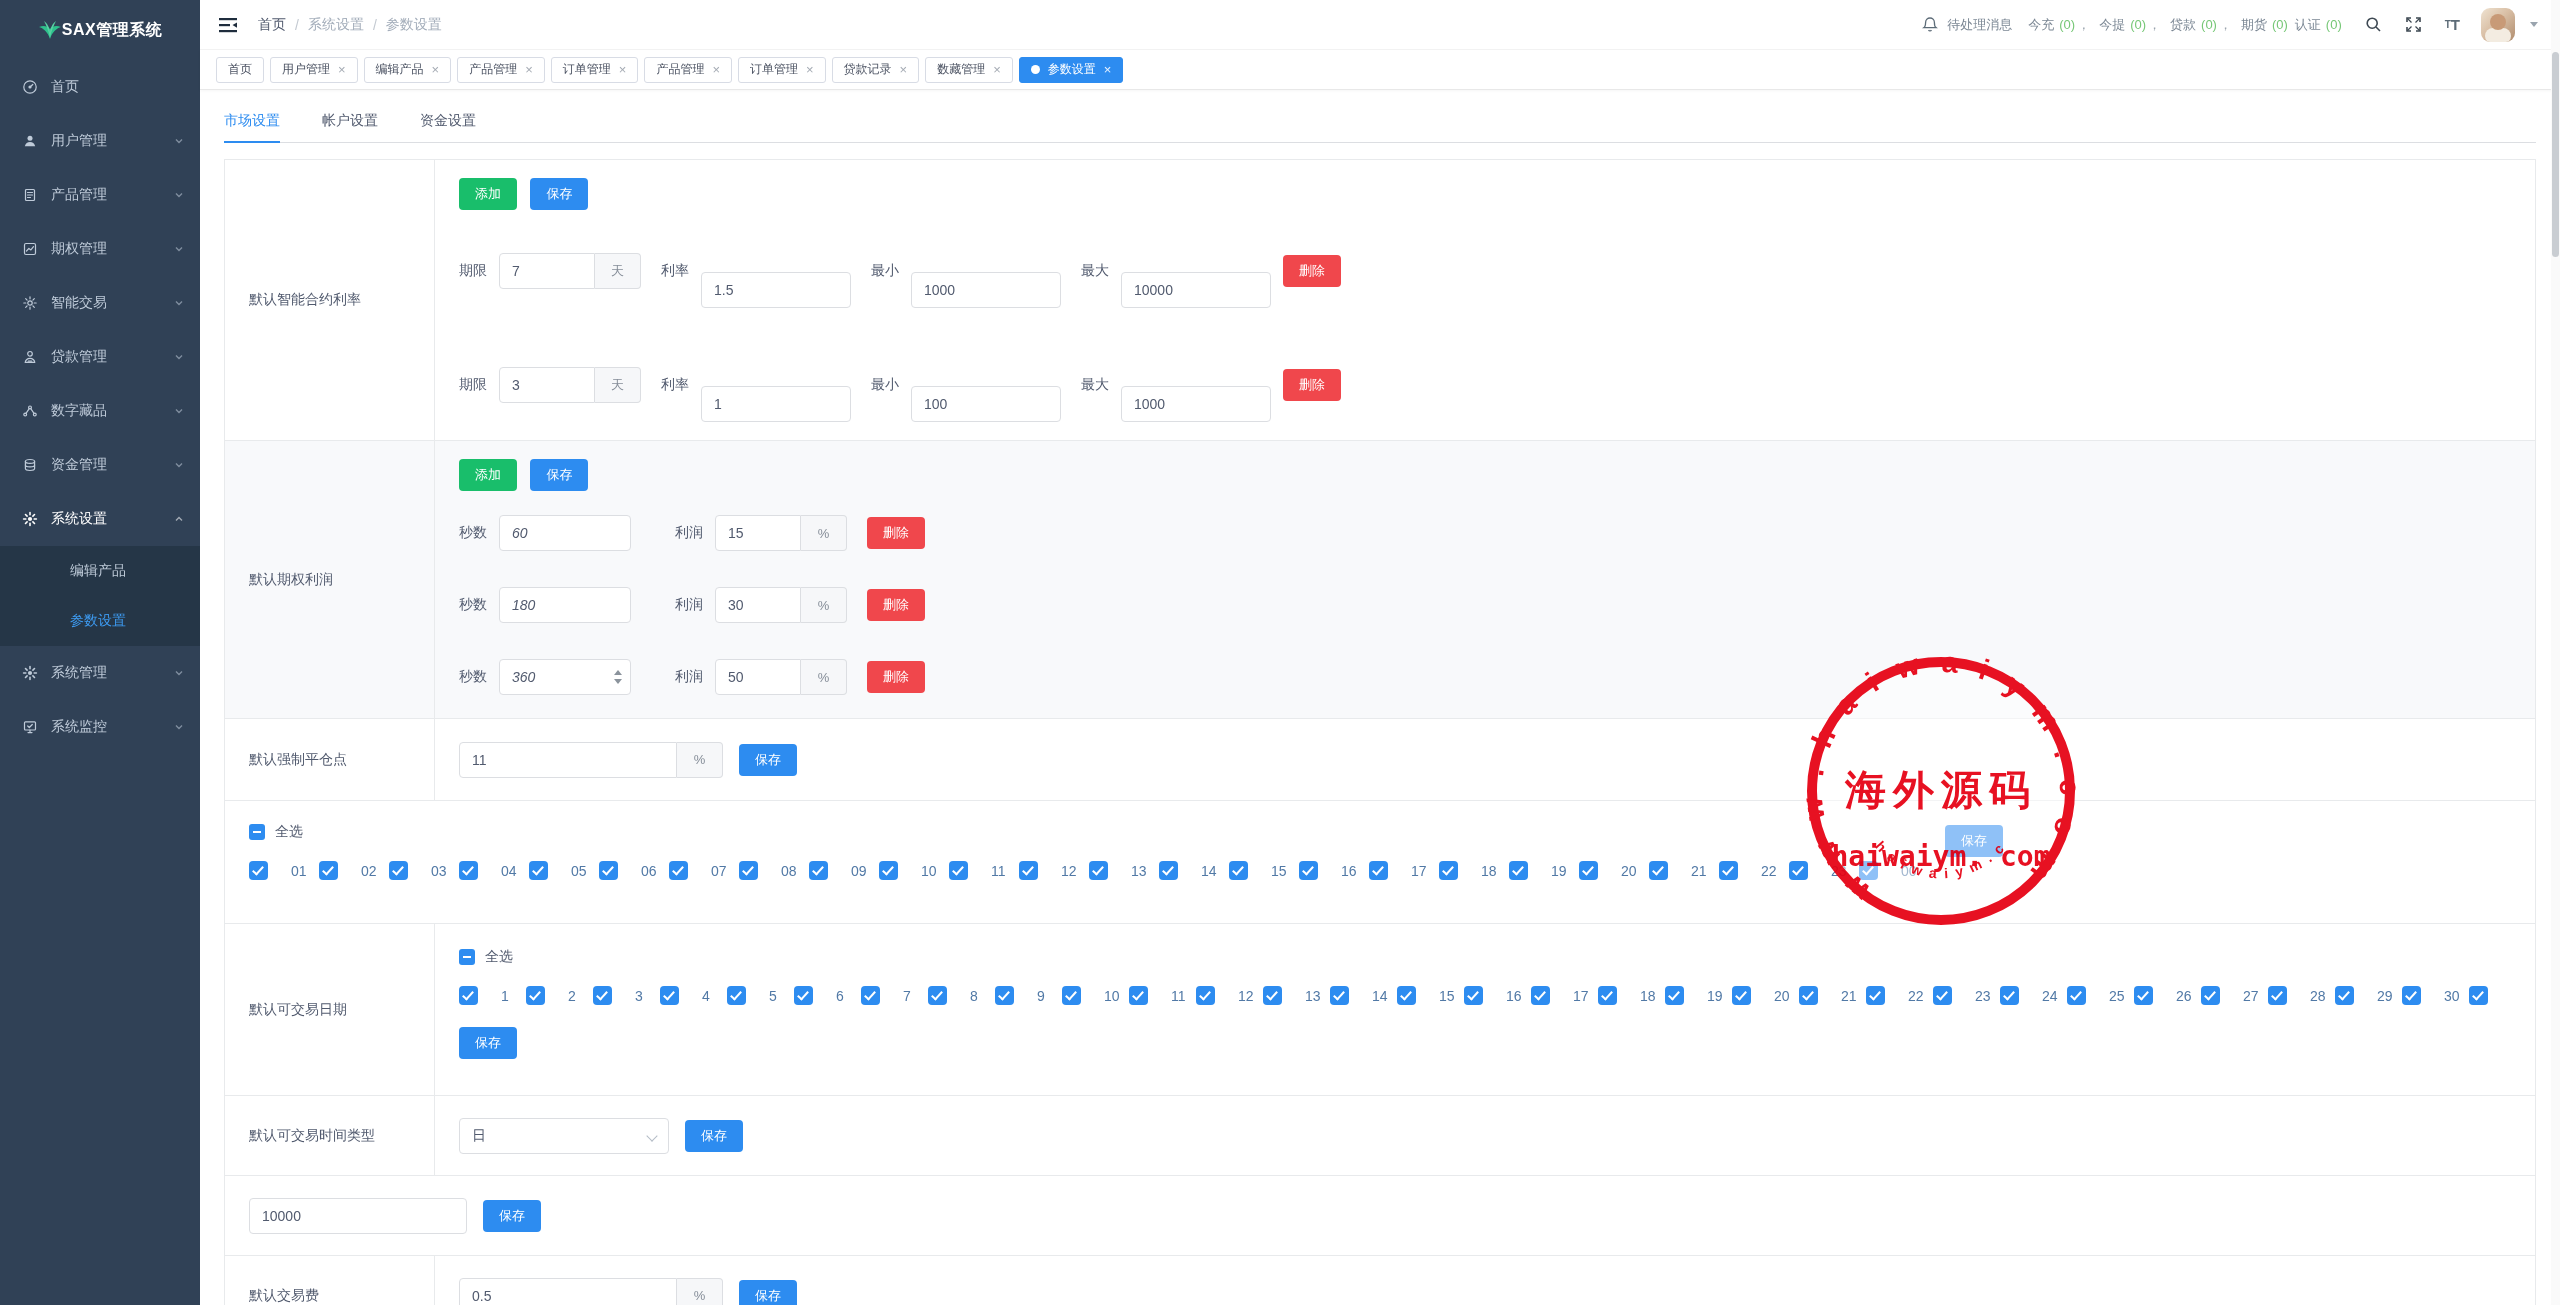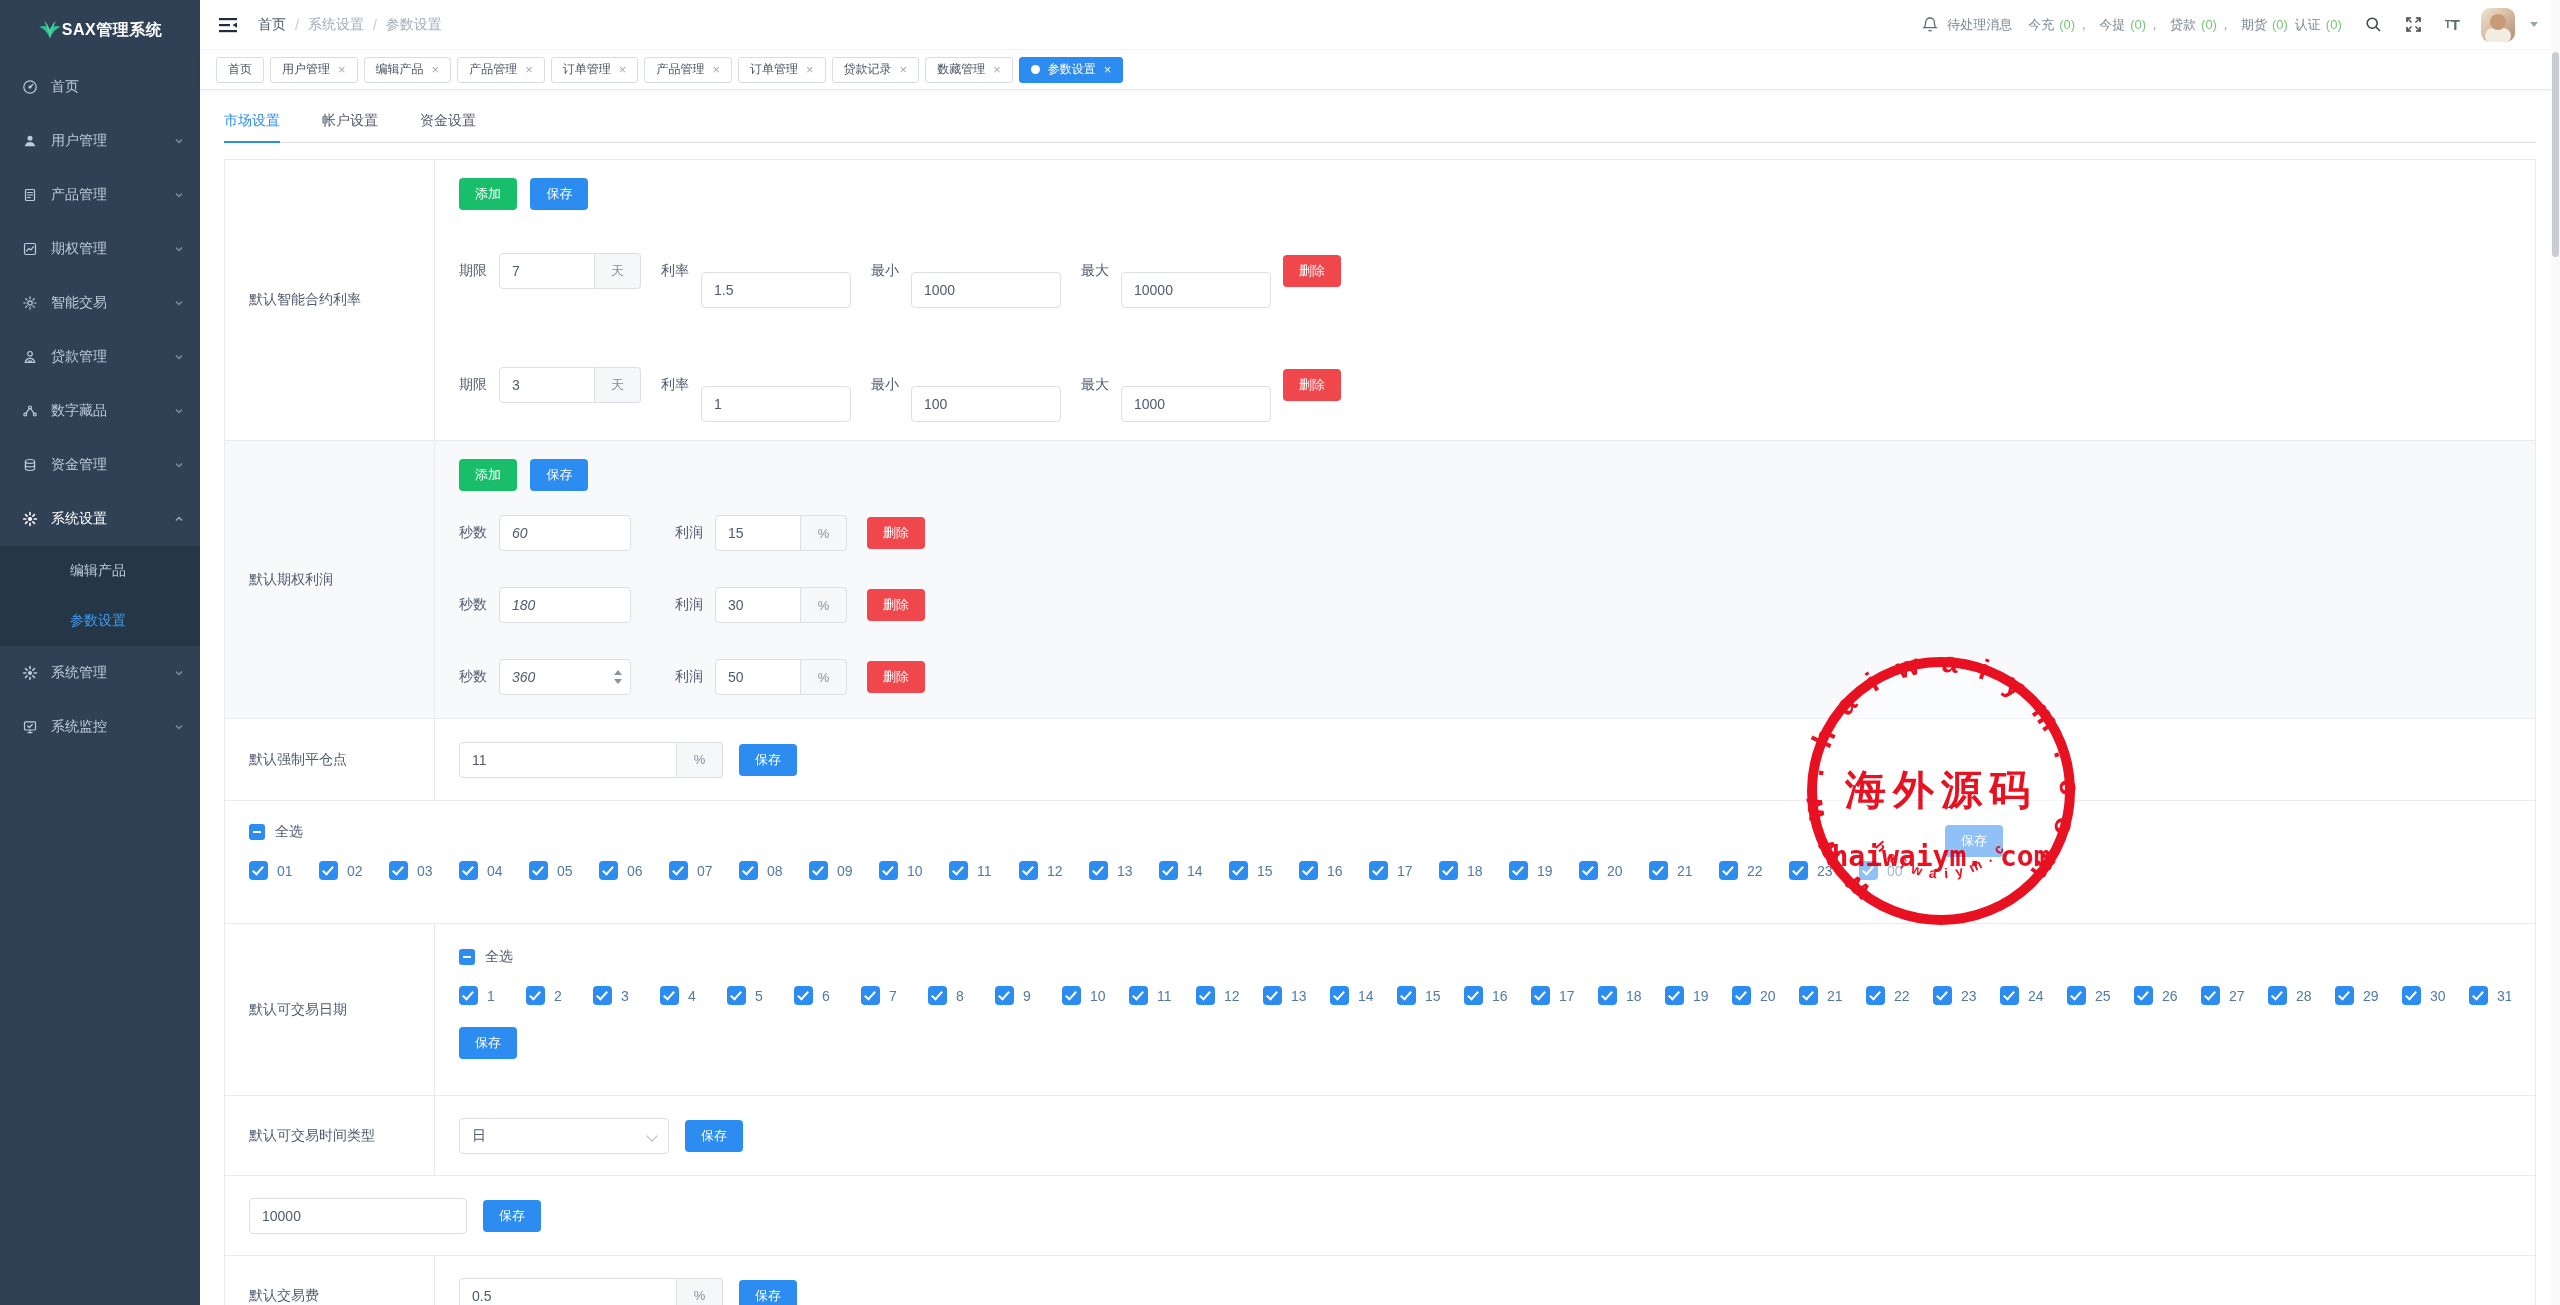--- a/index.html
+++ b/index.html
@@ -89,21 +89,21 @@
   .sp-up{width:0;height:0;border-left:4px solid transparent;border-right:4px solid transparent;border-bottom:5px solid #8b939c;}
   .sp-dn{width:0;height:0;border-left:4px solid transparent;border-right:4px solid transparent;border-top:5px solid #8b939c;}
 
   .select{width:210px;height:36px;border:1px solid var(--input-border);border-radius:4px;display:inline-flex;align-items:center;padding:0 12px;font-size:14px;color:#515a6e;cursor:pointer;position:relative;background:#fff;}
   .select .sel-chev{position:absolute;right:12px;top:13px;width:8px;height:8px;border-right:1.4px solid #b4bcc6;border-bottom:1.4px solid #b4bcc6;transform:rotate(45deg);}
 
   .chk-all{display:flex;align-items:center;gap:10px;font-size:14px;color:#515a6e;}
   .cb-ind{width:16px;height:16px;border-radius:3px;background:var(--accent);position:relative;cursor:pointer;flex:0 0 16px;}
   .cb-ind::after{content:"";position:absolute;left:4px;top:7px;width:8px;height:2px;background:#fff;}
   .chk-grid{display:flex;flex-wrap:nowrap;overflow:hidden;}
-  .chk-item{display:inline-flex;align-items:center;gap:9px;flex:0 0 auto;}
+  .chk-item{display:inline-flex;align-items:center;gap:23px;flex:0 0 auto;}
   .chk-item.hour{width:70px;} .chk-item.day{width:67px;}
   .cb{width:19px;height:19px;border-radius:4px;background:var(--accent);position:relative;cursor:pointer;flex:0 0 19px;}
   .cb::after{content:"";position:absolute;left:6px;top:3px;width:4px;height:9px;border-right:2px solid #fff;border-bottom:2px solid #fff;transform:rotate(42deg);}
   .chk-label{font-size:14px;color:#5179a6;}
 
   .save-float{position:absolute;top:24px;left:1720px;}
 
   
   .r1{min-height:216px;} .r2{min-height:278px;} .r3{min-height:82px;}
   .r4{min-height:123px;} .r5{min-height:172px;}

